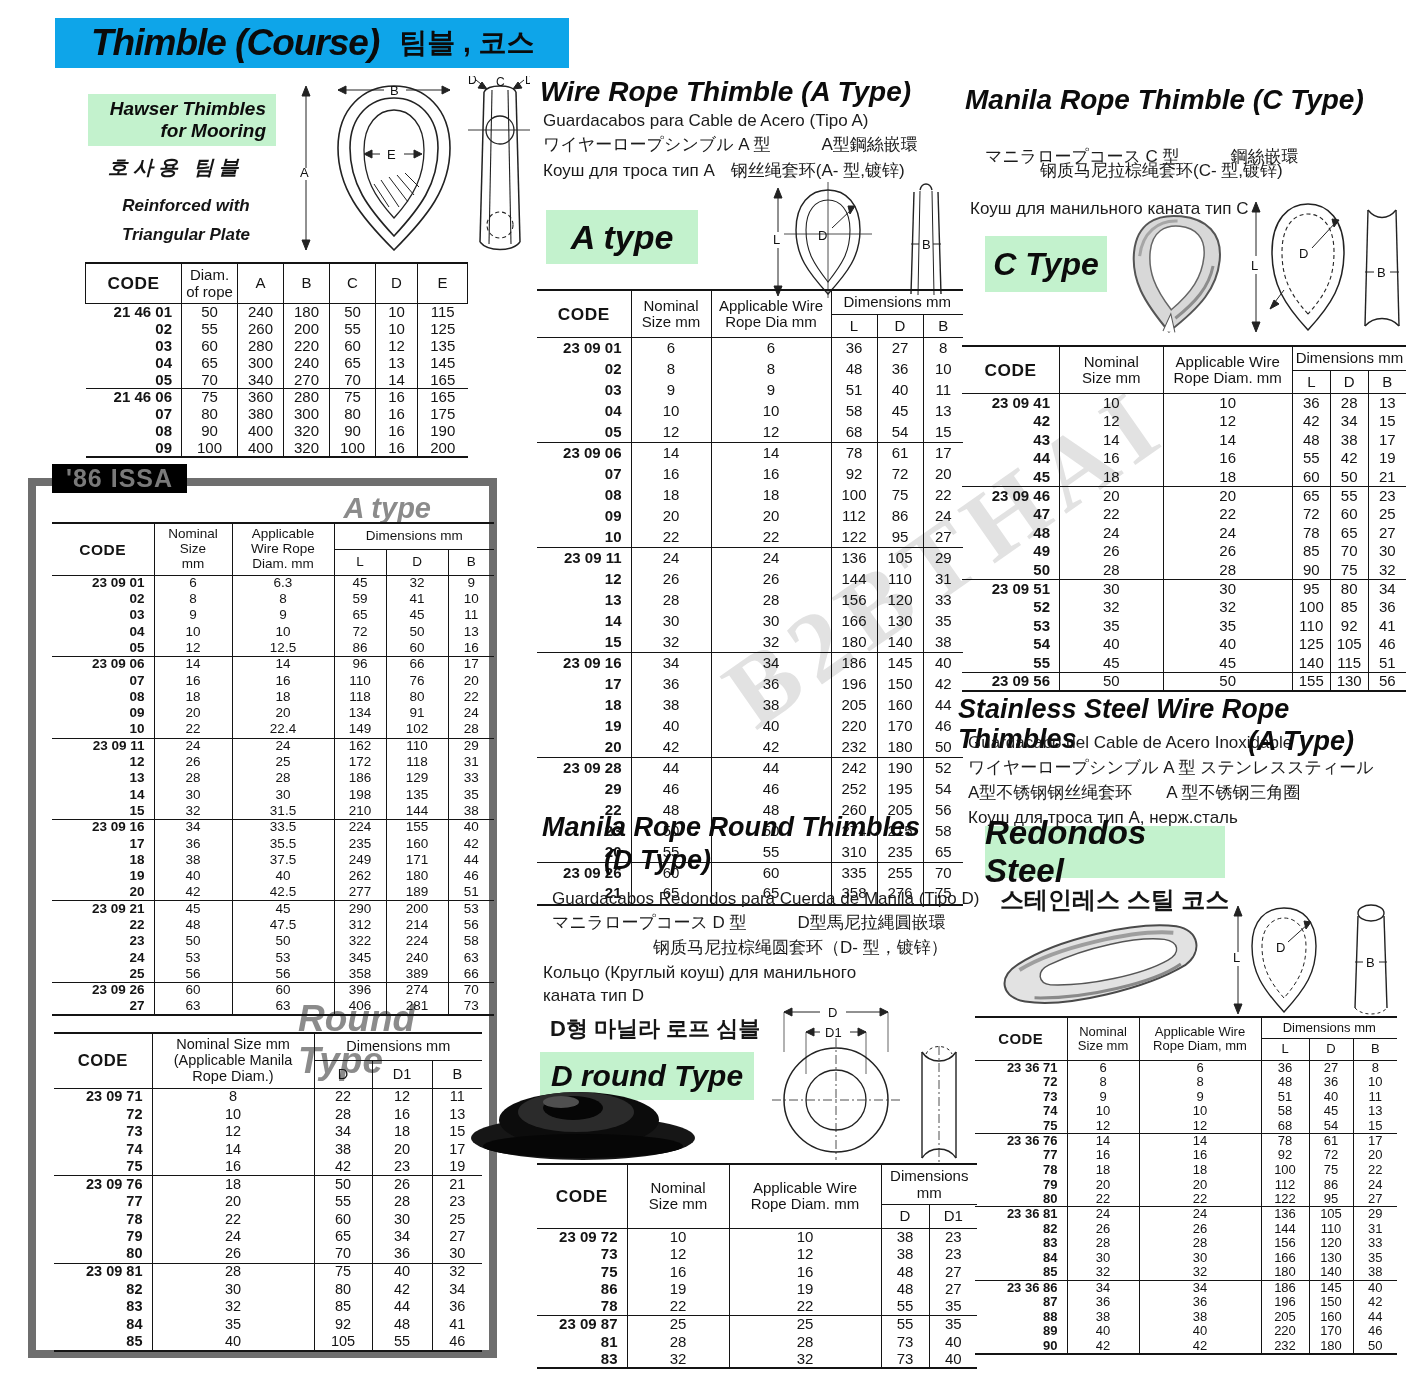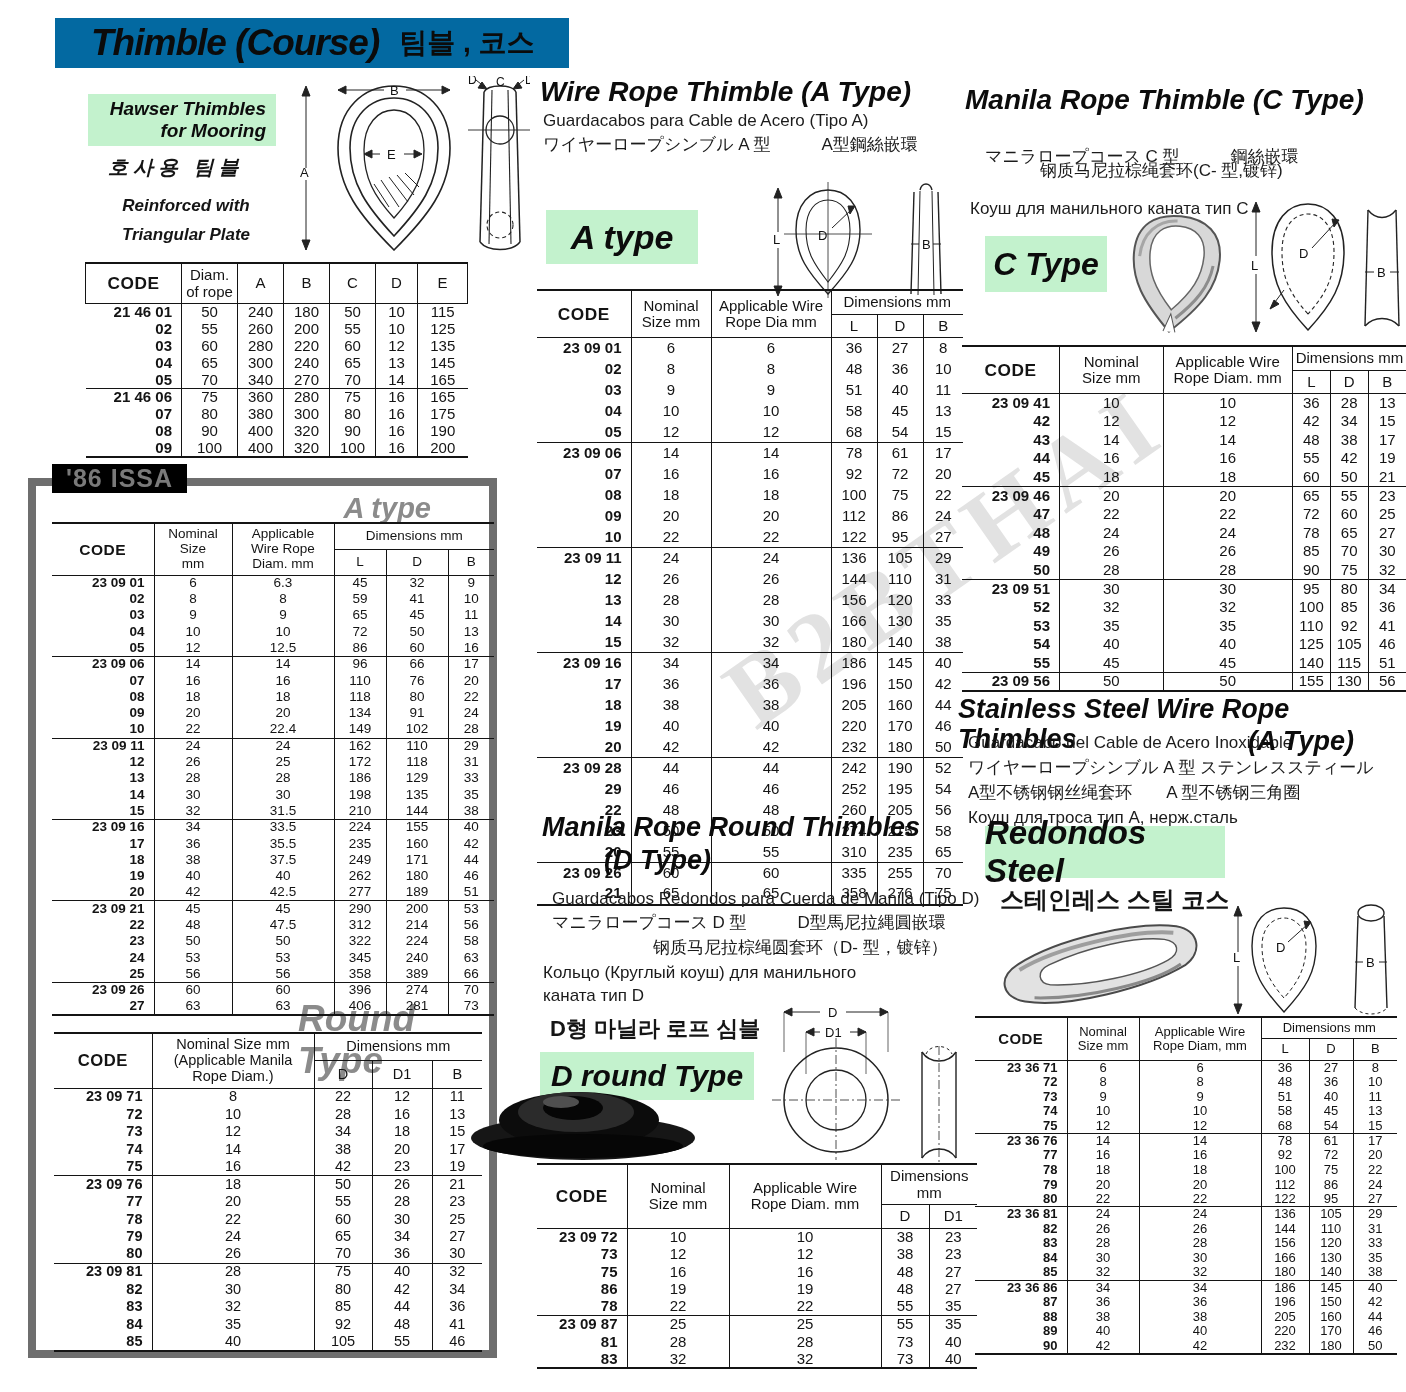--- a/index.html
+++ b/index.html
@@ -1,18 +1,18 @@
 <!DOCTYPE html>
 <html><head>
 <meta charset="utf-8">
 <style>
   html,body{margin:0;padding:0;background:#e9e9e9;font-family:"Liberation Sans",sans-serif;color:#151515;}
   #page{position:relative;width:1406px;height:1392px;background:#ffffff;overflow:hidden;outline:1px solid #cfcfcf;}
   .abs{position:absolute;}
-  .banner{background:#0369a1;display:flex;align-items:center;padding-left:36px;}
+  .banner{background:#0ea5e9;display:flex;align-items:center;padding-left:36px;}
   .banner .t-en{font-weight:bold;font-style:italic;font-size:37px;letter-spacing:-1px;color:#0b0b0b;}
   .banner .t-kr{font-weight:bold;font-size:28px;margin-left:20px;color:#0b0b0b;}
   .badge{background:#c3f2cd;display:flex;align-items:center;justify-content:center;font-weight:bold;font-style:italic;color:#0c0c0c;}
   .h-title{font-weight:bold;font-style:italic;color:#0c0c0c;line-height:1.12;}
   .sub{font-size:17px;color:#1b1b1b;white-space:pre-line;line-height:1.35;}
   .gray-head{color:#8b8b8b;font-weight:bold;font-style:italic;}
   .pre{white-space:pre-line;}
   .issa-box{border:8px solid #6e6e6e;}
   .issa-tag{background:#000000;color:#7a7a7a;font-weight:bold;font-size:25px;padding:0 14px;letter-spacing:1px;}
   .watermark{transform:rotate(-35deg);transform-origin:center;font-family:"Liberation Serif",serif;font-weight:bold;font-size:100px;letter-spacing:10px;color:rgba(110,110,110,0.20);pointer-events:none;}
@@ -589,20 +589,21 @@
             <td>55</td>
             <td>46</td>
           </tr>
         </tbody>
       </table>
     </div>
 
   <div class="abs h-title" style="left:540px;top:76px;font-size:28px;">Wire Rope Thimble (A Type)</div>
   <div class="abs sub" style="left:543px;top:110px;">Guardacabos para Cable de Acero (Tipo A)</div>
   <div class="abs sub" style="left:543px;top:134px;">ワイヤーロープシンブル A 型　　　A型鋼絲嵌環</div>
+  <div class="abs sub" style="left:543px;top:160px;">Коуш для троса тип A　钢丝绳套环(A- 型,镀锌)</div>
   <div class="abs badge" style="left:546px;top:210px;width:152px;height:54px;font-size:34px;">A type</div>
 
   <svg class="abs" style="left:762px;top:178px;" width="196" height="122" viewBox="0 0 196 122">
     <g stroke="#222" fill="none" stroke-width="1.4">
       <path d="M66 116 C 46 94, 34 78, 34 52 C 34 26, 48 12, 66 12 C 84 12, 98 26, 98 52 C 98 78, 86 94, 66 116 Z"></path>
       <path d="M66 104 C 52 86, 44 74, 44 52 C 44 32, 54 22, 66 22 C 78 22, 88 32, 88 52 C 88 74, 80 86, 66 104 Z" stroke-width="1.1"></path>
     </g>
     <g stroke="#222" stroke-width="0.8">
       <line x1="22" y1="56" x2="110" y2="56"></line>
         <line x1="66" y1="4" x2="66" y2="120"></line>

